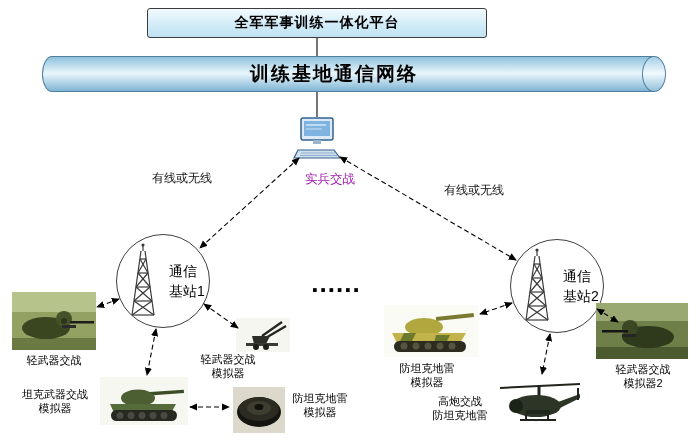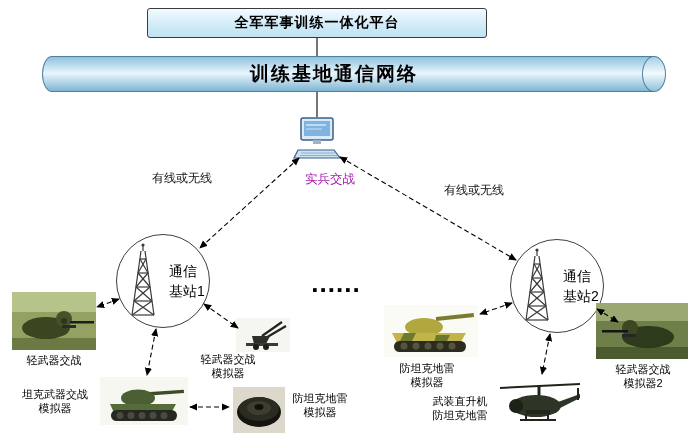--- a/index.html
+++ b/index.html
@@ -262,21 +262,21 @@
   </div>
   <div class="sim-label l4">
     <div>防坦克地雷</div>
     <div>模拟器</div>
   </div>
   <div class="sim-label l5">
     <div>防坦克地雷</div>
     <div>模拟器</div>
   </div>
   <div class="sim-label l6">
-    <div>武装直升机</div>
+    <div>高炮交战</div>
     <div>防坦克地雷</div>
   </div>
   <div class="sim-label l7">
     <div>轻武器交战</div>
     <div>模拟器2</div>
   </div>
 
   <svg class="wires" viewBox="0 0 698 441">
     <defs>
       <marker id="arrE" viewBox="0 0 10 10" refX="8" refY="5" markerWidth="9" markerHeight="9" orient="auto" markerUnits="userSpaceOnUse">

